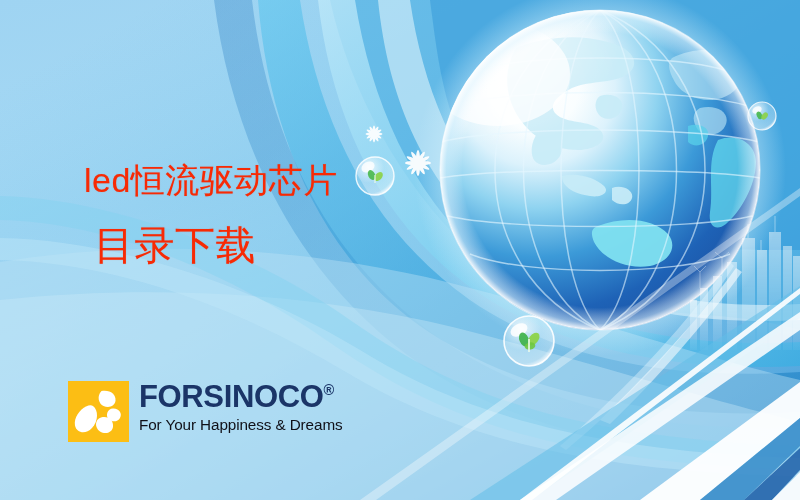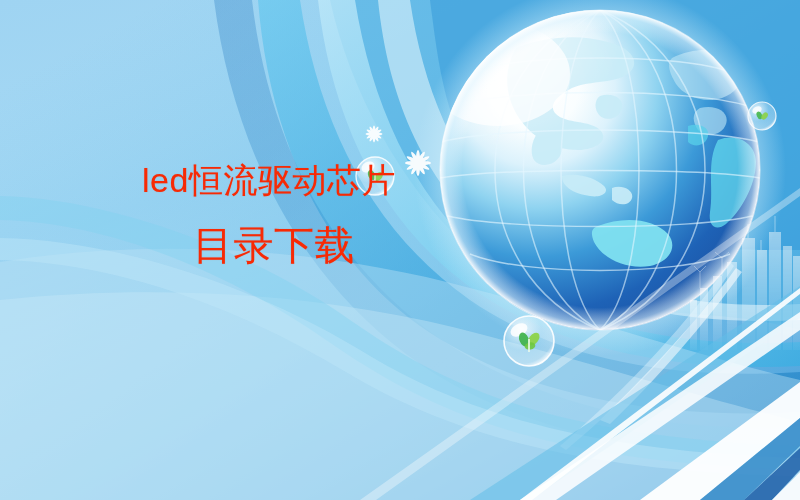--- a/index.html
+++ b/index.html
@@ -25,25 +25,24 @@
     position: absolute;
     inset: 0;
     width: 800px;
     height: 500px;
     pointer-events: none;
   }
 
   
   #headline {
     position: absolute;
-    left: 104px;
+    left: 84px;
     top: 163px;
     width: 330px;
     z-index: 40;
-    text-align: center;
   }
   .headline-line {
     color: #F72A05;
     font-size: 33px;
     line-height: 1.0;
     font-weight: 400;
     letter-spacing: 0.5px;
     white-space: nowrap;
     text-shadow: 0 0 1px rgba(247,42,5,0.35);
   }
@@ -394,14 +393,40 @@
         <ellipse rx="2.6" ry="4" cx="2.6" cy="0" fill="#8DD245" opacity="0.9" transform="rotate(40 2.6 0)"></ellipse>
       </g>
     </g>
   </svg>
 
   <div id="headline">
     <div class="headline-line line1">led恒流驱动芯片</div>
     <div class="headline-line line2">目录下载</div>
   </div>
 
+  <div id="logo">
+    <div id="logo-mark">
+      <svg viewBox="0 0 61 61" width="61" height="61">
+        <g fill="#FFFFFF">
+
+          <path d="M 33.5,10 C 42,8.5 48,13 47.5,19.5 C 47,25 41,27.5 35.5,25
+                   C 30.5,22.7 28.5,15 33.5,10 Z"></path>
+
+          <path d="M 45.5,27.5 C 51.5,28 54.5,32.5 52,37 C 49.8,41 44,41.5 40.5,38
+                   C 37.2,34.7 39.5,27 45.5,27.5 Z"></path>
+
+          <path d="M 33,36.5 C 40,34.5 45.5,39 45,45.5 C 44.5,51.5 37.5,54 32,50.5
+                   C 26.5,47 26.5,38.5 33,36.5 Z"></path>
+
+          <path d="M 25,25 C 30.5,29 30.5,40 24,47 C 17.5,54 8.5,52 7,44.5
+                   C 5.5,36.5 12,28.5 18,25.5 C 21,24 23.3,23.8 25,25 Z"></path>
+        </g>
+      </svg>
+    </div>
+    <div id="logo-wordmark">
+      <div id="logo-name">
+        <span>FORSINOCO</span><span class="reg">®</span>
+      </div>
+      <div id="logo-tagline">For Your Happiness &amp; Dreams</div>
+    </div>
+  </div>
 
 </div>
 
 </body></html>

